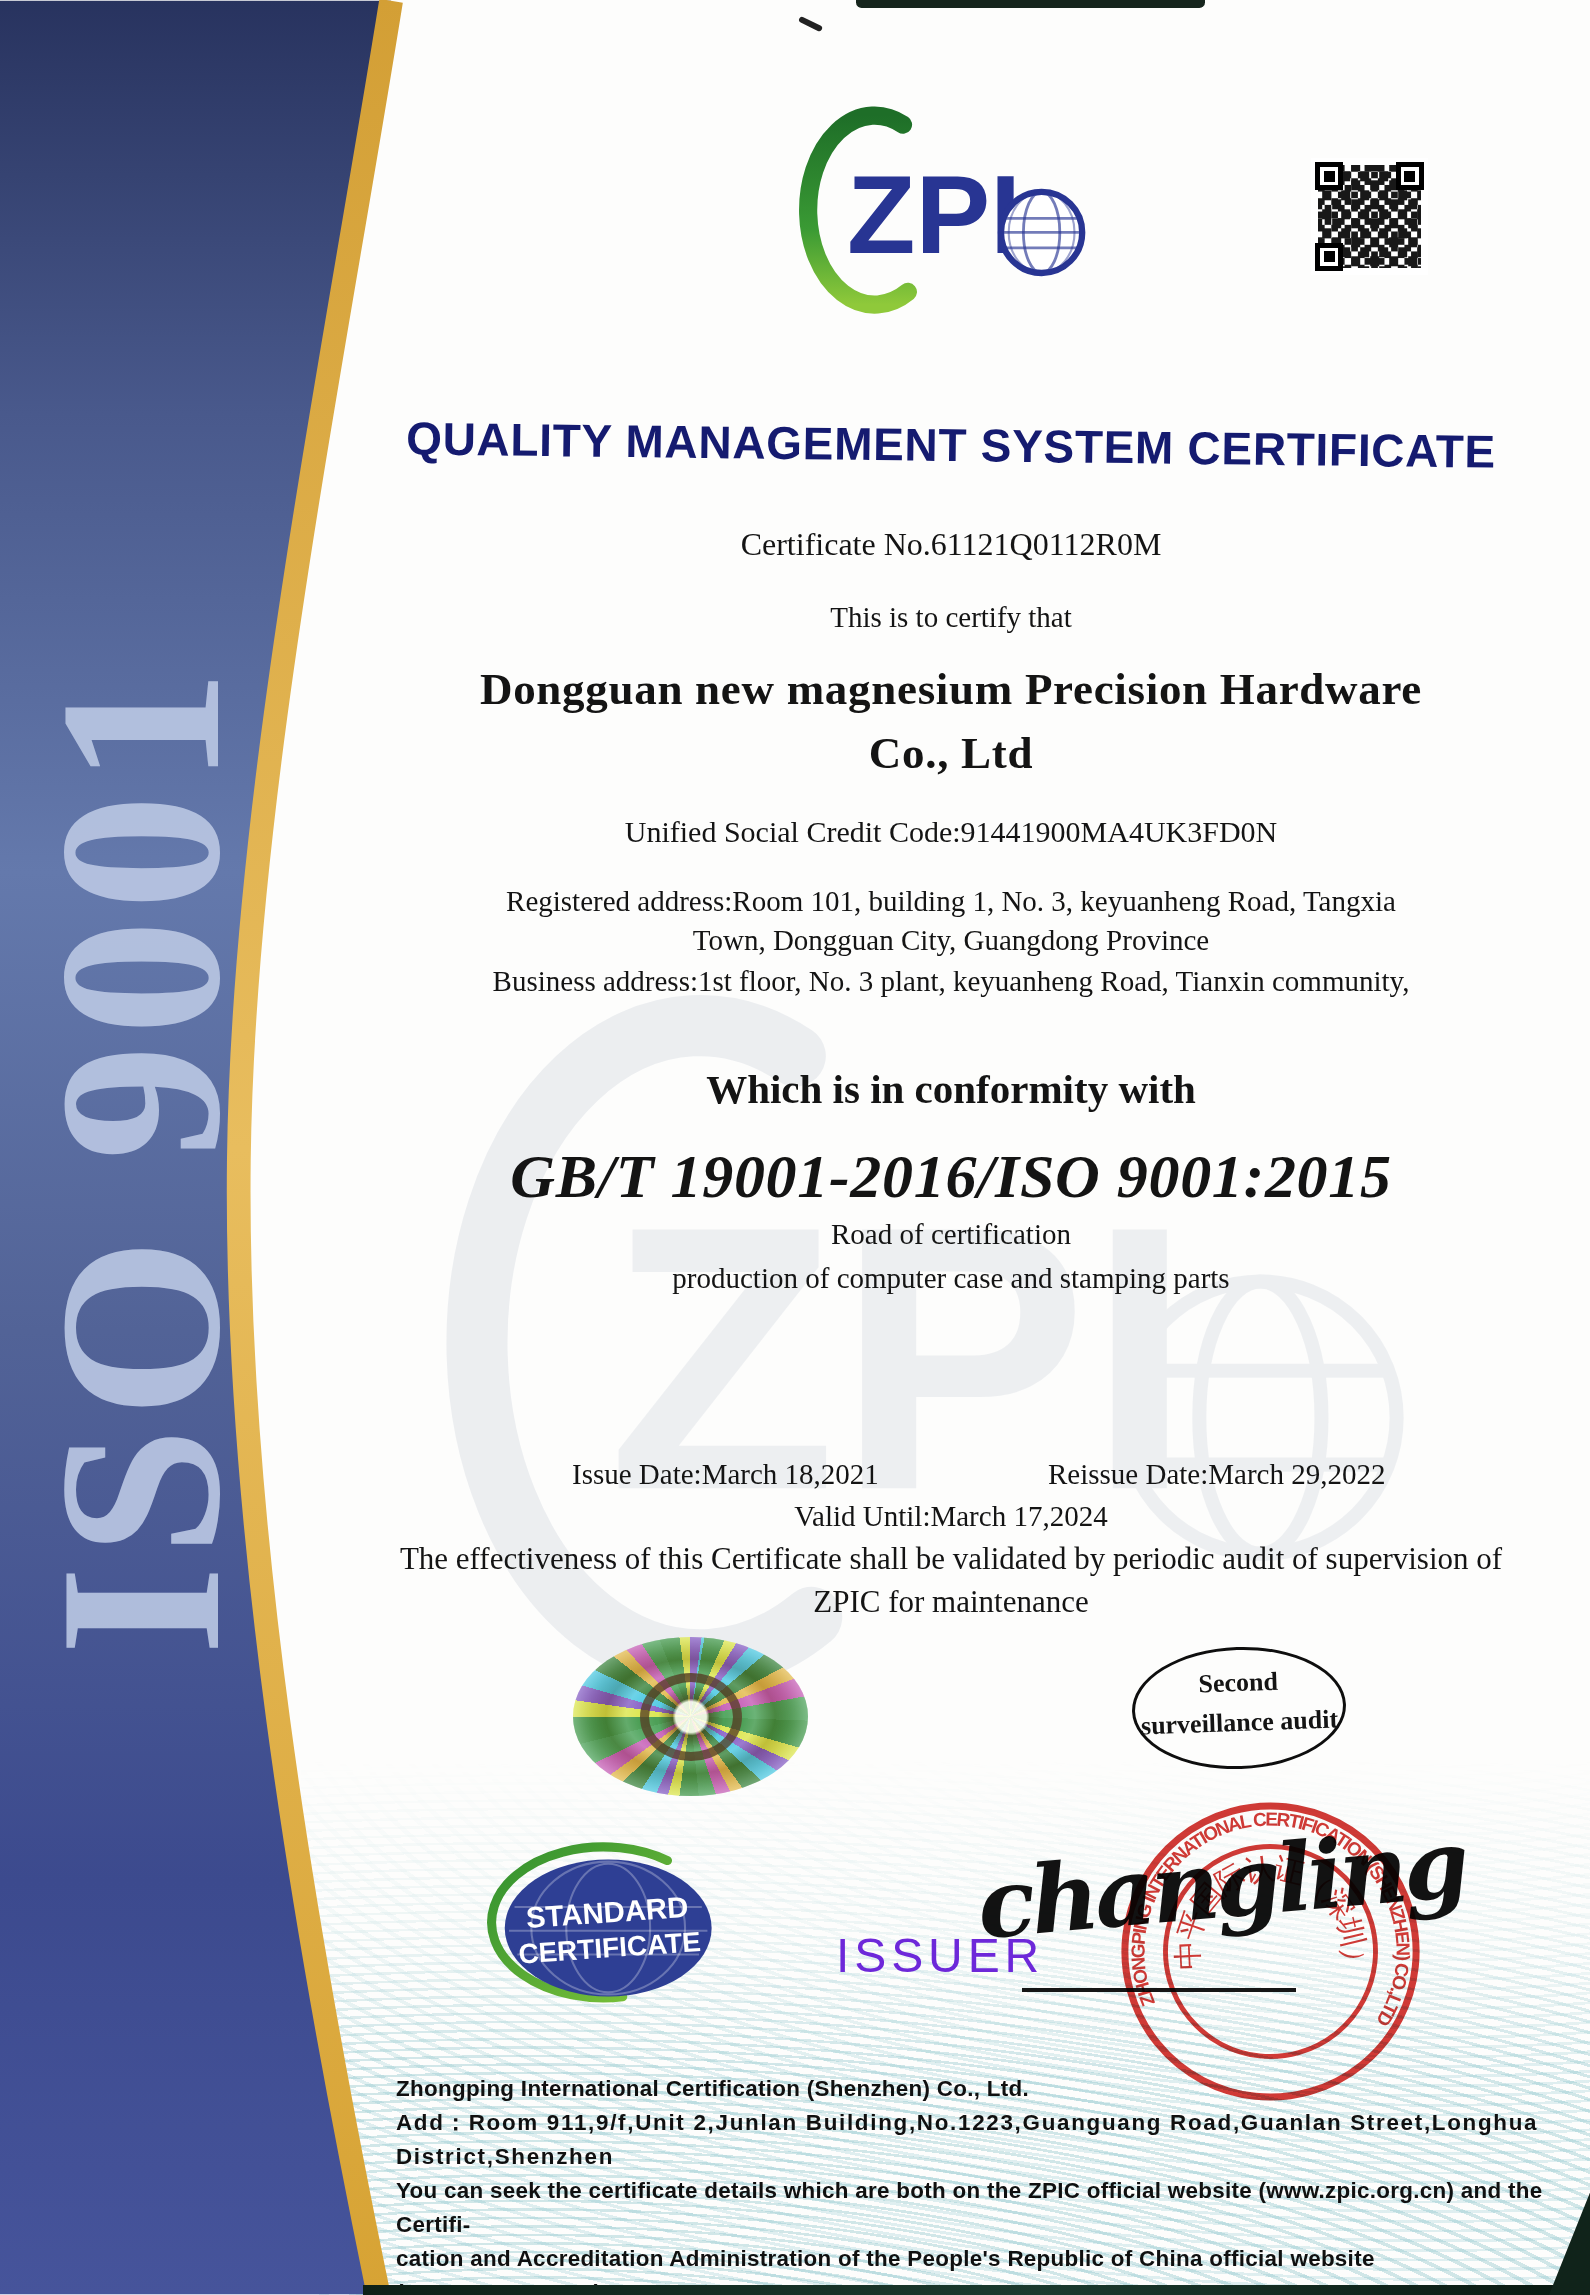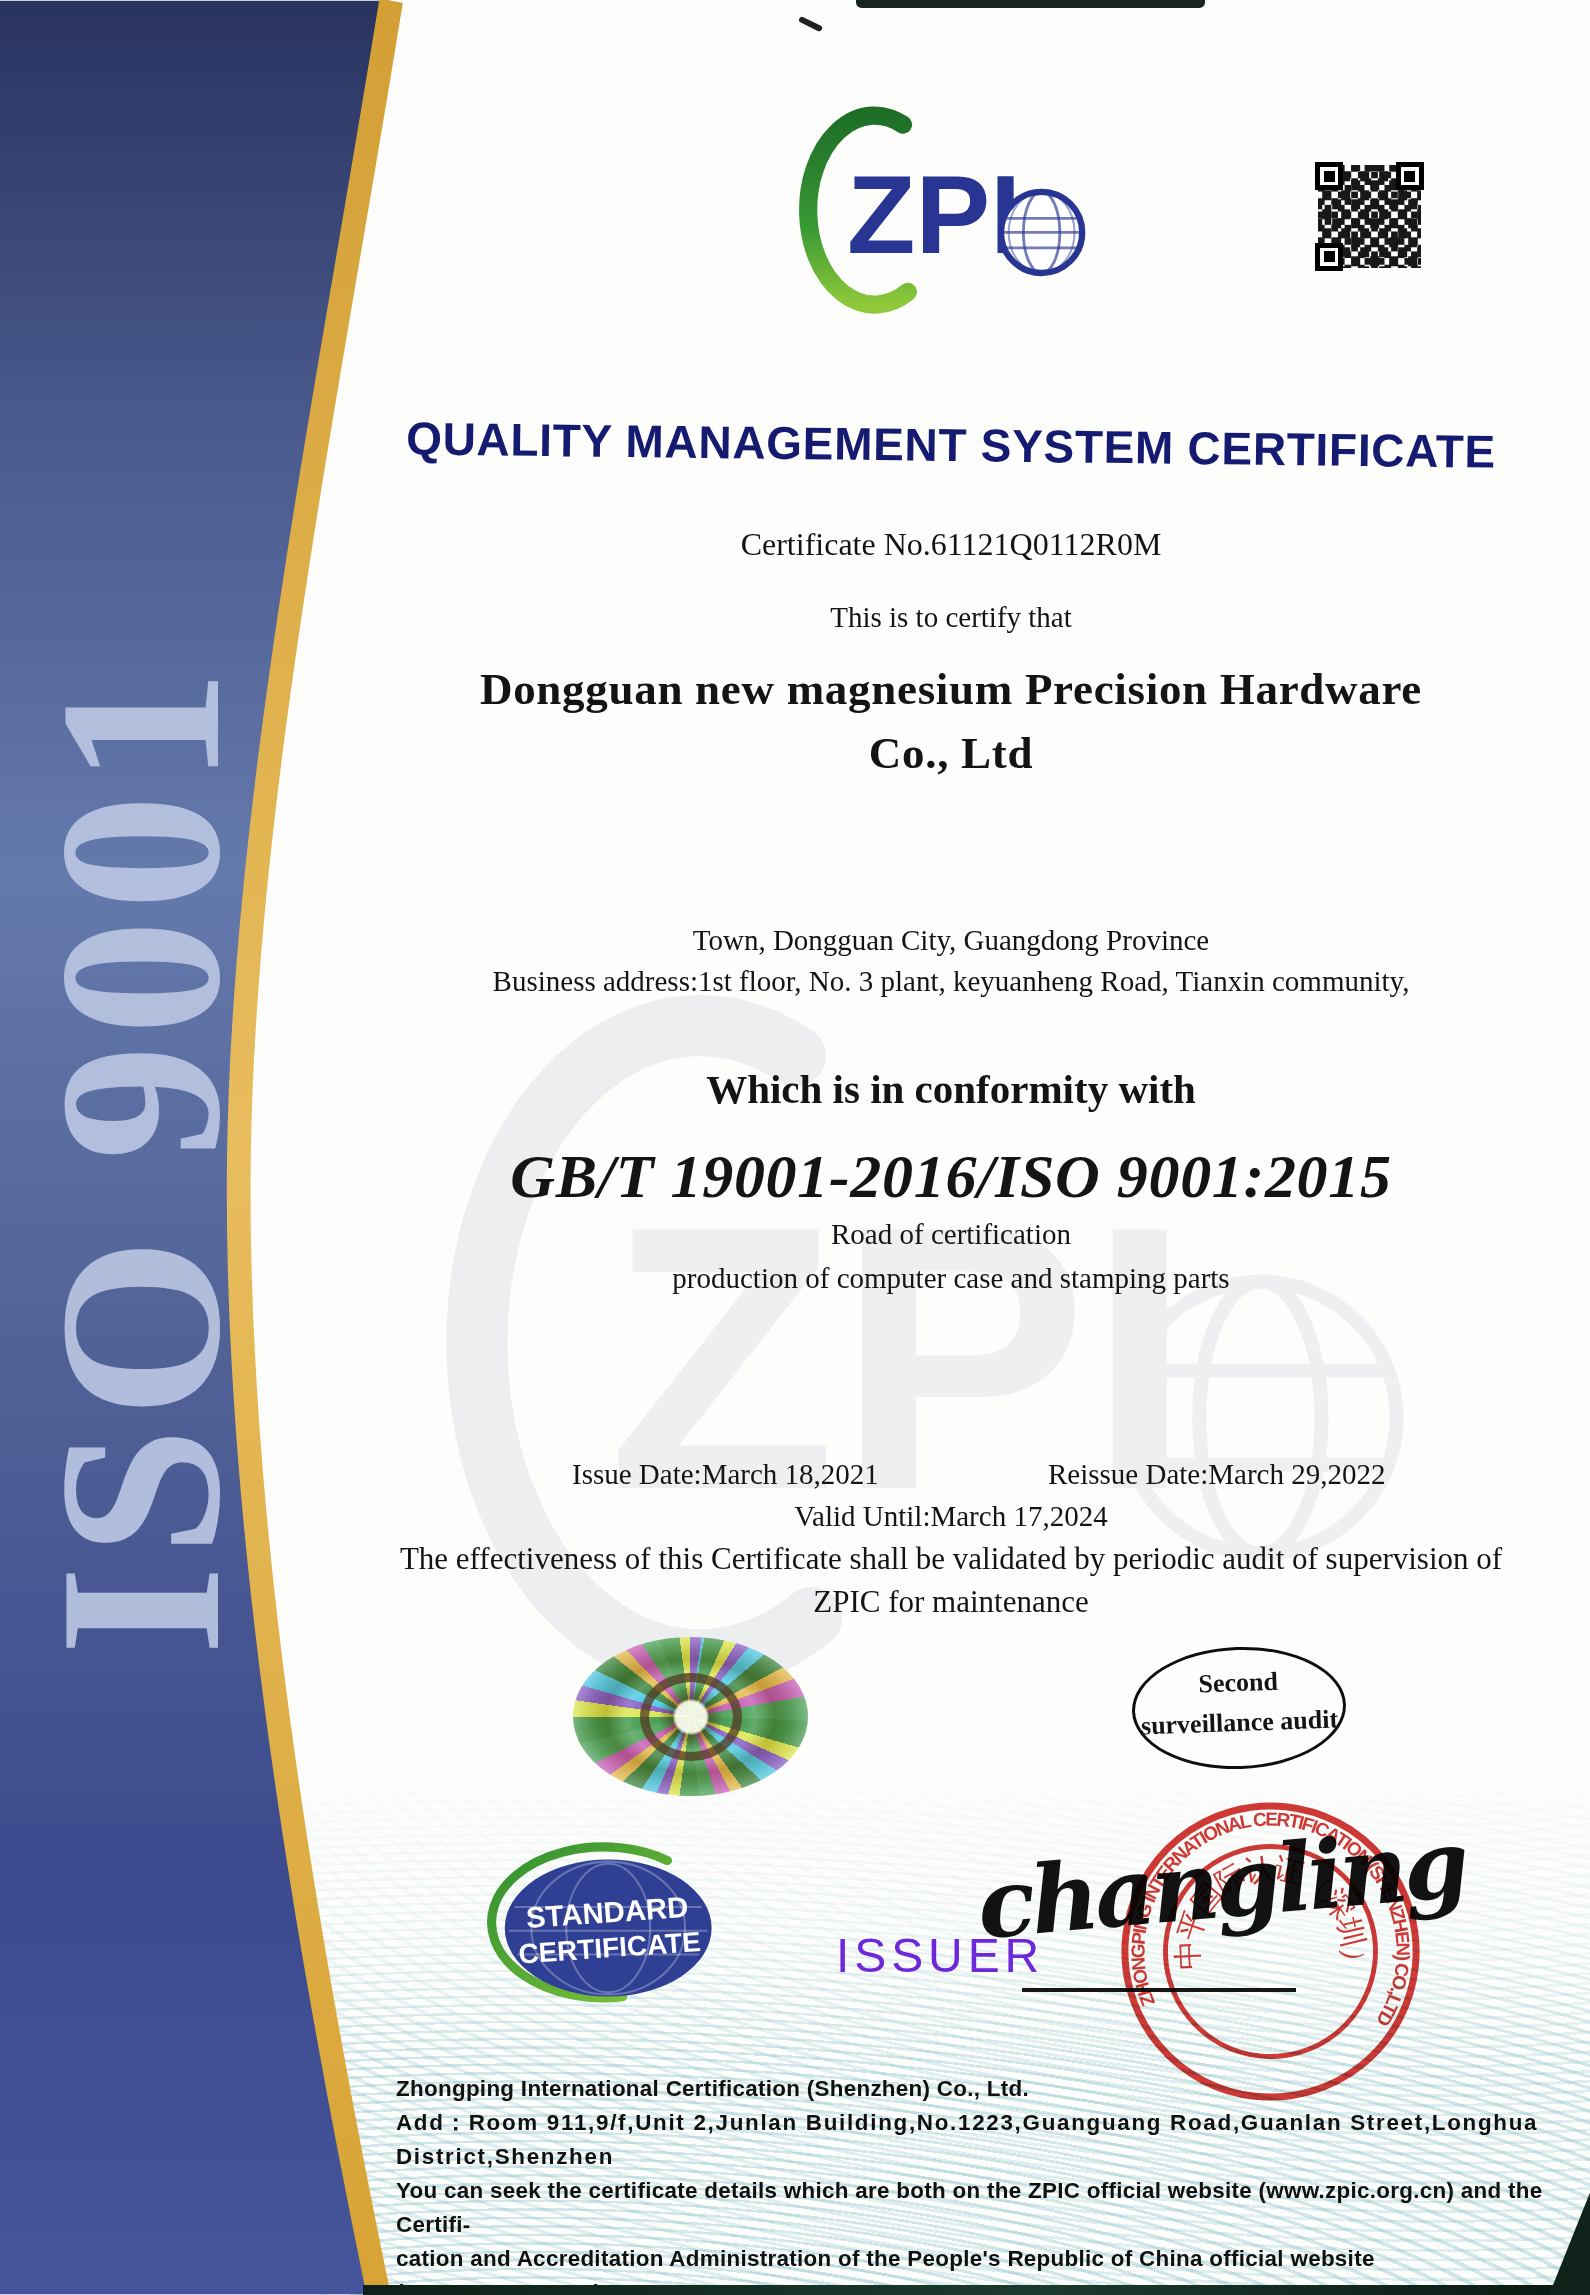--- a/index.html
+++ b/index.html
@@ -182,20 +182,22 @@
   </div>
 
   <div class="top-sliver"></div>
   <div class="dash-mark"></div>
 
   <div class="c-line title" style="top:418px">QUALITY MANAGEMENT SYSTEM CERTIFICATE</div>
   <div class="c-line certno" style="top:526px">Certificate No.61121Q0112R0M</div>
   <div class="c-line certify" style="top:601px">This is to certify that</div>
   <div class="c-line company" style="top:663px">Dongguan new magnesium Precision Hardware</div>
   <div class="c-line company" style="top:727px">Co., Ltd</div>
+  <div class="c-line code" style="top:815px">Unified Social Credit Code:91441900MA4UK3FD0N</div>
+  <div class="c-line addr" style="top:885px">Registered address:Room 101, building 1, No. 3, keyuanheng Road, Tangxia</div>
   <div class="c-line addr" style="top:924px">Town, Dongguan City, Guangdong Province</div>
   <div class="c-line addr" style="top:965px">Business address:1st floor, No. 3 plant, keyuanheng Road, Tianxin community,</div>
   <div class="c-line conf" style="top:1065px">Which is in conformity with</div>
   <div class="c-line std" style="top:1141px">GB/T 19001-2016/ISO 9001:2015</div>
   <div class="c-line scope" style="top:1218px">Road of certification</div>
   <div class="c-line scope" style="top:1262px">production of computer case and stamping parts</div>
 
   <div class="dateline" style="left:572px;top:1458px">Issue Date:March 18,2021</div>
   <div class="dateline" style="left:1048px;top:1458px">Reissue Date:March 29,2022</div>
   <div class="c-line" style="top:1500px;font-size:29px">Valid Until:March 17,2024</div>

